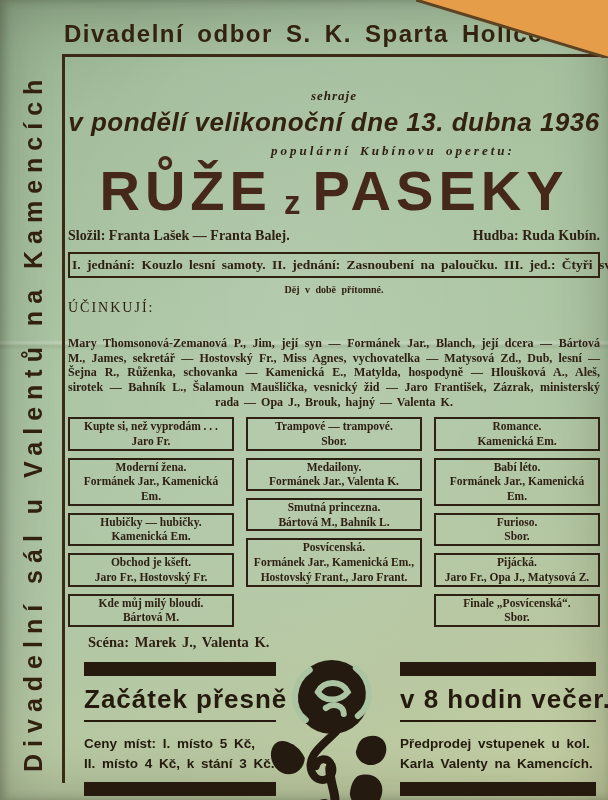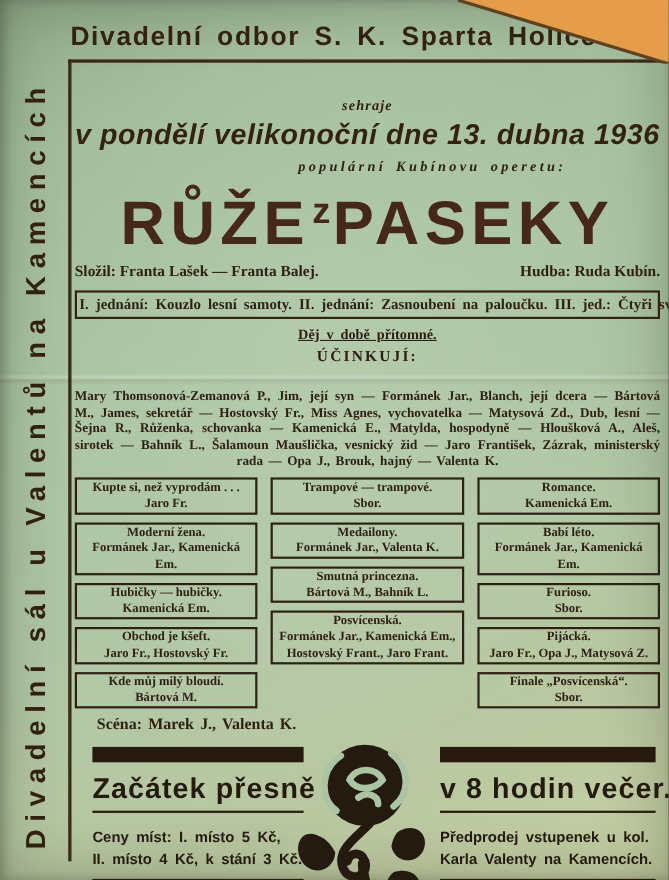--- a/index.html
+++ b/index.html
@@ -29,29 +29,29 @@
     font-family:"Liberation Sans", sans-serif;font-weight:bold;font-size:24px;
     letter-spacing:1.5px;word-spacing:5px;color:#33220f;white-space:nowrap;
   }
   .content{position:absolute;left:68px;top:60px;width:532px;z-index:2;}
   .sehraje{margin-top:28px;text-align:center;font-style:italic;font-weight:bold;
     font-size:13px;letter-spacing:1px;}
   .dateline{margin-top:3px;text-align:center;font-family:"Liberation Sans", sans-serif;
     font-style:italic;font-weight:bold;font-size:26px;letter-spacing:.5px;color:#33220f;white-space:nowrap;}
   .operetta{margin-top:5px;text-align:center;padding-left:118px;font-style:italic;
     font-weight:bold;font-size:13px;letter-spacing:3px;word-spacing:3px;}
-  .title-row{margin-top:16px;display:flex;justify-content:center;align-items:flex-start;gap:2px;
+  .title-row{margin-top:4px;display:flex;justify-content:center;align-items:flex-end;gap:12px;
     font-family:"Liberation Sans", sans-serif;font-weight:bold;color:#45281a;}
   .t-big{font-size:56px;line-height:1;letter-spacing:5px;}
   .t-small{font-size:33px;line-height:1;}
   .credits{margin-top:9px;display:flex;justify-content:space-between;font-weight:bold;font-size:14px;}
   .acts{margin-top:8px;border:2px solid #33220f;text-align:center;font-weight:bold;
     font-size:13.5px;padding:3px 2px;word-spacing:3px;white-space:nowrap;}
-  .setting{margin-top:6px;text-align:center;font-weight:bold;font-size:13px;word-spacing:3px;text-decoration:underline;}
-  .cast-head{margin-top:5px;text-align:center;font-weight:bold;font-size:14px;letter-spacing:2px;}
+  .setting{margin-top:6px;text-align:center;font-weight:bold;font-size:10px;word-spacing:3px;}
+  .cast-head{margin-top:5px;text-align:left;font-weight:normal;font-size:14px;letter-spacing:2px;}
   .cast{margin-top:20px;font-weight:bold;font-size:12px;line-height:1.22;
     text-align:justify;text-align-last:center;word-spacing:2px;}
   .songs{margin-top:8px;display:grid;grid-template-columns:1fr 1.06fr 1fr;column-gap:12px;}
   .song-col{display:flex;flex-direction:column;gap:7px;}
   .song{border:2px solid #2e2012;text-align:center;font-weight:bold;font-size:11.5px;
     line-height:1.28;padding:0 3px;min-height:27px;display:flex;flex-direction:column;justify-content:center;}
   .rezie{margin-top:5px;text-align:center;font-weight:bold;font-size:14.5px;word-spacing:3px;}
   .prod-row{margin-top:7px;display:flex;justify-content:space-between;font-weight:bold;
     font-size:14.5px;padding:0 8px 0 20px;word-spacing:2px;}
   .show{position:relative;margin-top:11px;height:134px;font-family:"Liberation Sans", sans-serif;font-weight:bold;color:#241a0e;}

